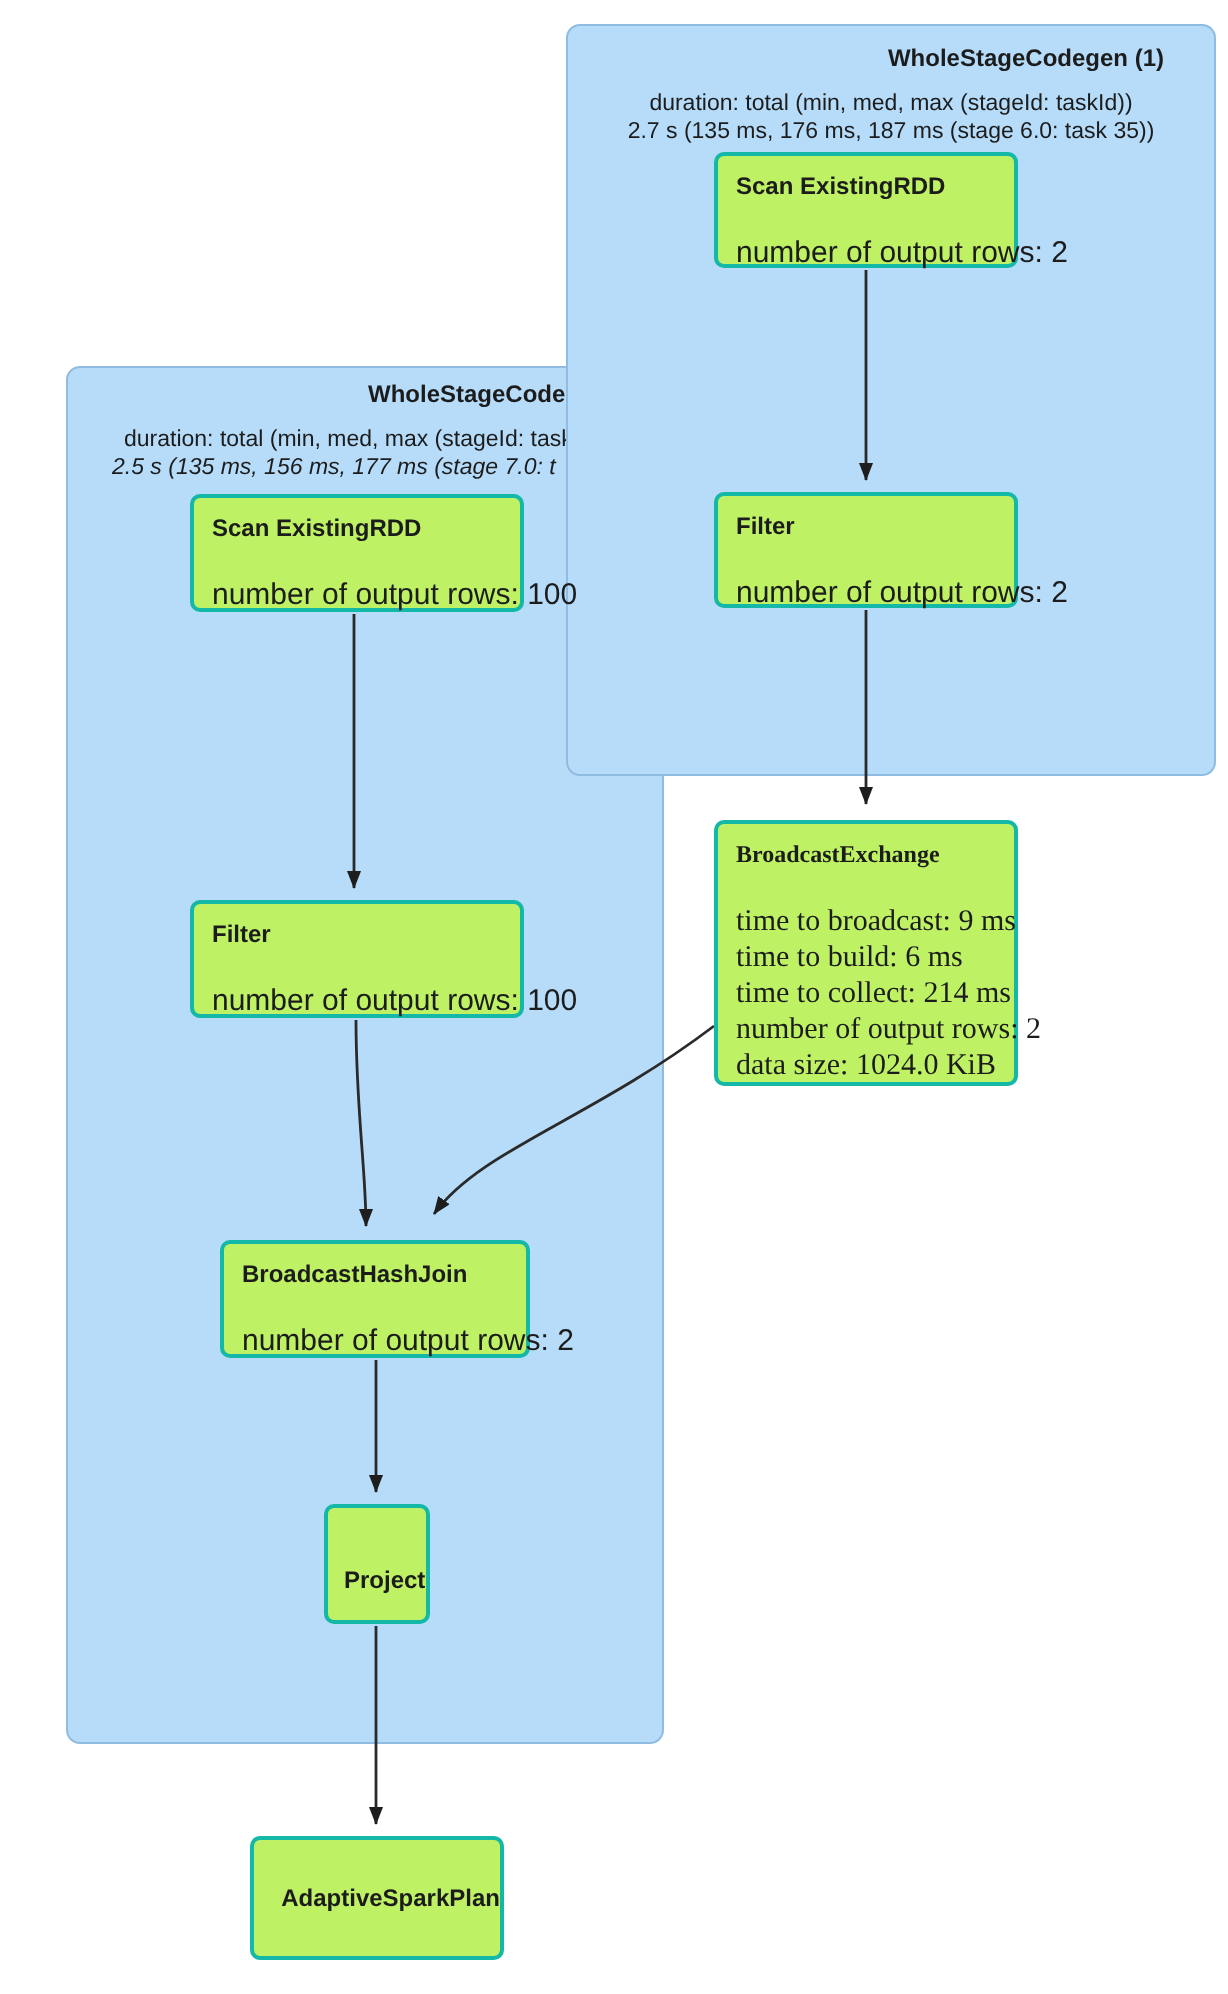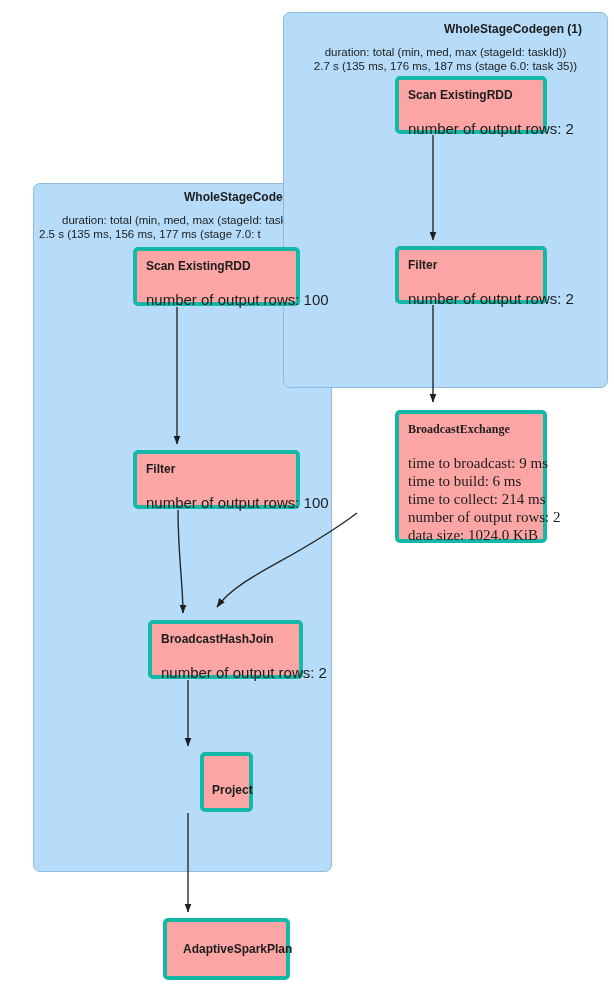--- a/index.html
+++ b/index.html
@@ -27,66 +27,65 @@
   }
   .cluster-duration{
     position:absolute;
     font-size:11.5px;
     white-space:nowrap;
     color:#1c1c1c;
   }
   .dur-center{left:0;right:0;text-align:center;}
   .node{
     position:absolute;
-    background:#fca5a5;
-    border:4px solid #14b8a6;
+    background:#bef264;
+    border:2px solid #14b8a6;
     border-radius:5px;
     box-sizing:border-box;
     padding:8px 9px 0 9px;
-    margin-left:38px;
   }
   .node-title{
     font-size:12px;
     font-weight:700;
     line-height:14px;
     white-space:nowrap;
   }
   .node-metric{
     font-size:15px;
     line-height:18px;
     white-space:nowrap;
   }
   .node .node-title{margin-bottom:18px;}
   .node-centered{
     display:flex;
     align-items:center;
     padding:16px 0 0 8px;
   }
   .node-centered .node-title{margin-bottom:0;}
-  .node-centered.h-center{justify-content:flex-start;padding:16px;}
+  .node-centered.h-center{justify-content:flex-end;padding:0;}
   .edges{
     position:absolute;
     left:0;top:0;
     pointer-events:none;
   }
   .edge{
     stroke:#2a2a2a;
     stroke-width:1.4;
     fill:none;
   }
 </style>
 </head>
 <body>
 
 <div class="stage">
 
   <div class="cluster" style="left:33px;top:183px;width:299px;height:689px;">
     <div class="cluster-title" style="left:150px;top:6px;">WholeStageCodegen</div>
     <div class="cluster-duration" style="left:28px;top:30px;">duration: total (min, med, max (stageId: taskId))</div>
-    <div class="cluster-duration" style="left:5px;top:44px;">2.5 s (135 ms, 156 ms, 177 ms (stage 7.0: t</div>
+    <div class="cluster-duration" style="left:22px;top:44px;font-style:italic;">2.5 s (135 ms, 156 ms, 177 ms (stage 7.0: t</div>
   </div>
 
   <div class="cluster" style="left:283px;top:12px;width:325px;height:376px;">
     <div class="cluster-title" style="right:25px;top:9px;">WholeStageCodegen (1)</div>
     <div class="cluster-duration dur-center" style="top:33px;">duration: total (min, med, max (stageId: taskId))</div>
     <div class="cluster-duration dur-center" style="top:47px;">2.7 s (135 ms, 176 ms, 187 ms (stage 6.0: task 35))</div>
   </div>
 
   <svg class="edges" width="614" height="997" viewBox="0 0 614 997">
     <defs>

